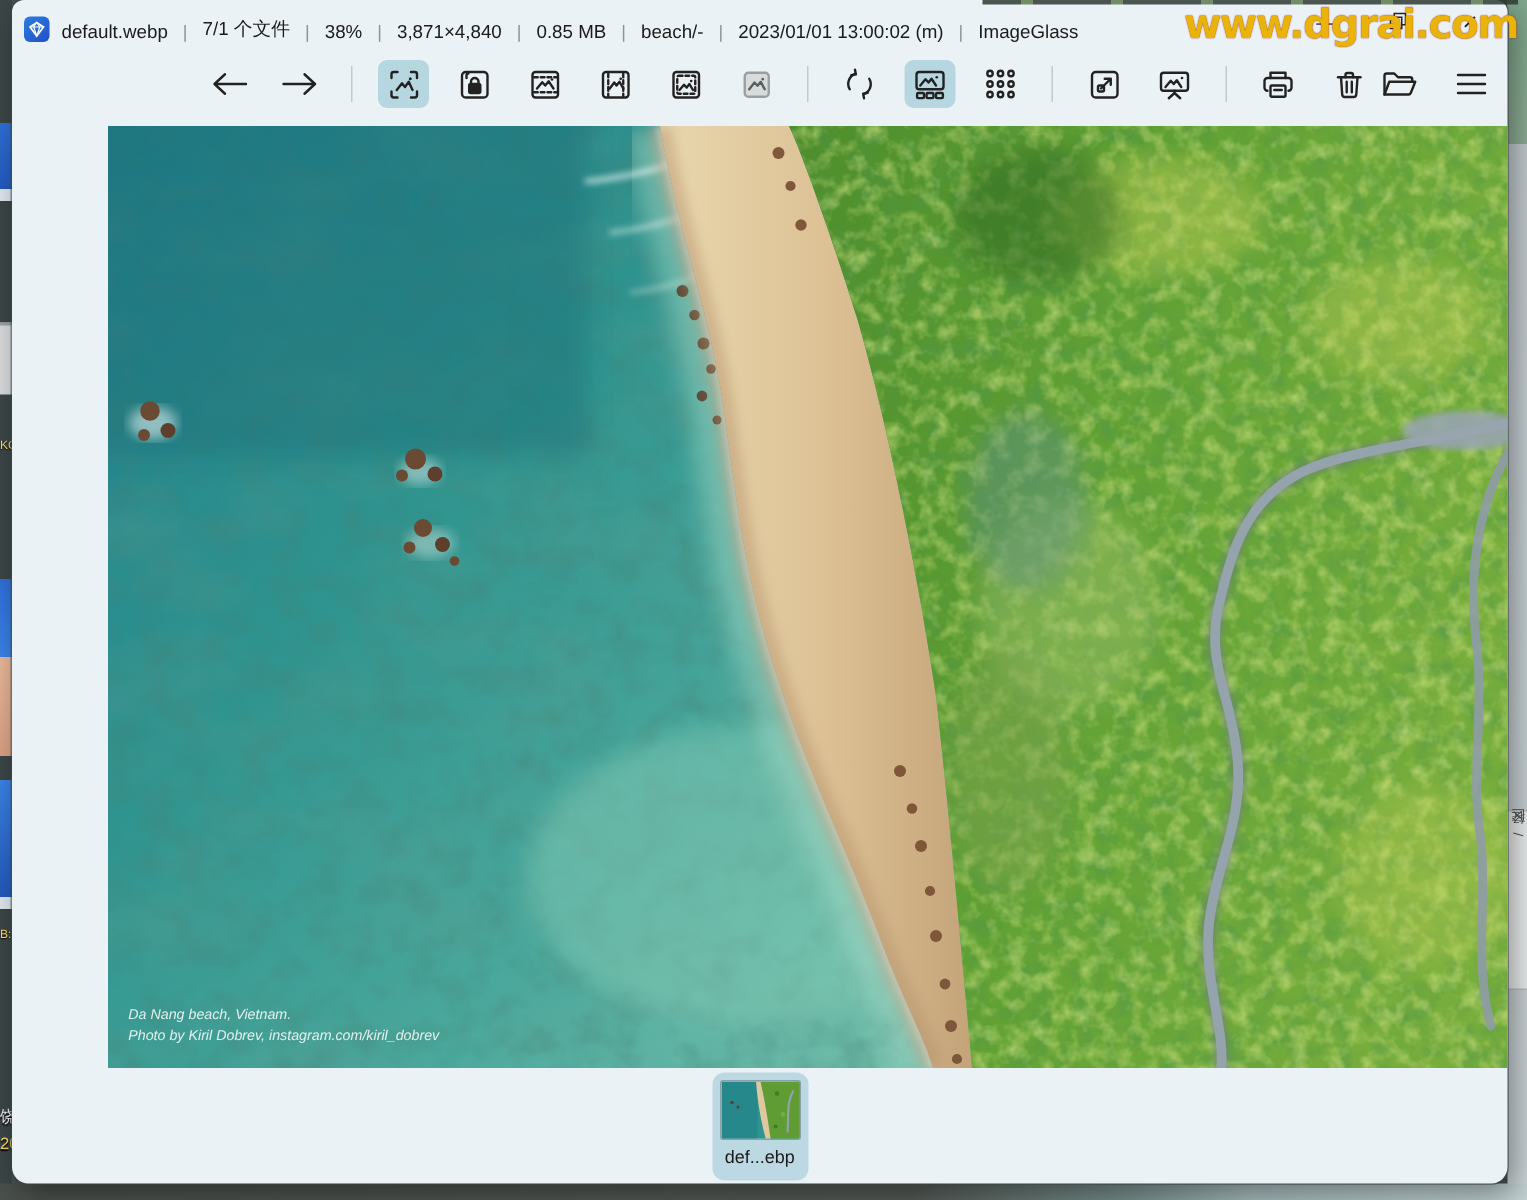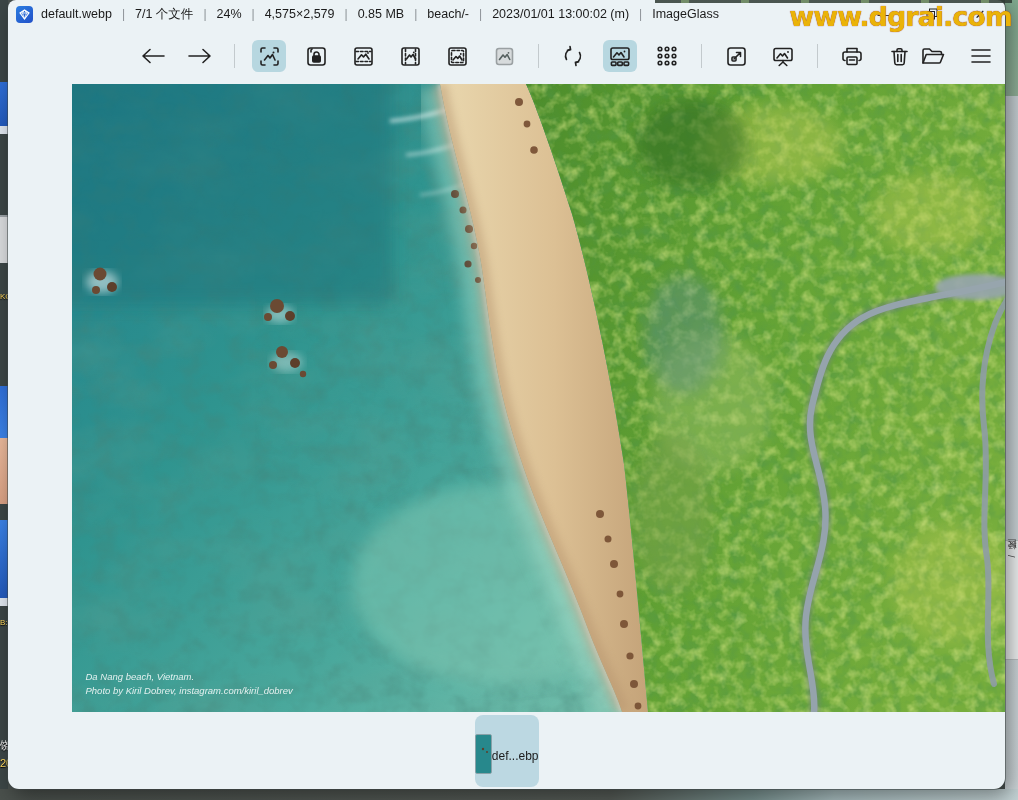--- a/index.html
+++ b/index.html
@@ -30,21 +30,21 @@
   .edge-bottom { position:absolute; left:0; bottom:0; width:1018px; height:11px; background:linear-gradient(90deg,#4a504c 0%,#545a55 60%,#78918f 74%,#a7bcbe 82%,#c3d2d4 100%); z-index:1; }
   .top-sliver { position:absolute; top:0; left:655px; width:357px; height:3px; z-index:6;
     background:repeating-linear-gradient(90deg,#2e3a33 0 26px,#5d7a4f 26px 34px,#2e3a33 34px 60px); opacity:.85; }
 
   
   .window { position:absolute; left:8px; top:0; width:997px; height:789px; background:#ebf2f5;
     border-radius:8px 8px 11px 11px; box-shadow:0 0 0 1px rgba(60,70,70,.55), 5px 7px 20px rgba(0,0,0,.4);
     z-index:2; overflow:hidden; display:flex; flex-direction:column; }
 
   
-  .titlebar { height:28px; display:flex; align-items:center; padding-left:8px; flex:0 0 auto; position:relative; }
+  .titlebar { height:28px; display:flex; align-items:flex-end; padding-left:8px; flex:0 0 auto; position:relative; }
   .app-icon { width:17px; height:17px; border-radius:4px; background:linear-gradient(140deg,#2a7de0,#2250c8); display:flex; align-items:center; justify-content:center; margin-right:8px; }
   .app-icon svg { display:block; }
   .tb-text { font-size:12.5px; color:#1b1b1b; white-space:nowrap; }
   .tb-sep { font-size:12px; color:#8c9296; margin:0 10px; }
   .win-controls { position:absolute; right:16px; top:0; height:28px; display:flex; align-items:center; gap:30px; }
   .win-btn { width:18px; height:18px; display:flex; align-items:center; justify-content:center; color:#222; font-size:13px; cursor:default; }
 
   
   .watermark { position:absolute; top:1px; right:6px; z-index:9; font-size:27px; font-weight:bold; letter-spacing:-1px; color:#eab308; font-family:"DejaVu Sans", sans-serif; text-shadow:0 0 1px #8b0e0e; pointer-events:none; }
 
@@ -59,21 +59,21 @@
   .icon-stroke { stroke:#222; fill:none; stroke-width:1.6; stroke-linecap:round; stroke-linejoin:round; }
 
   
   .viewer { position:relative; flex:0 0 auto; height:628px; display:flex; justify-content:center; }
   .photo-wrap { position:relative; width:870px; height:628px; }
   .photo-wrap svg.photo { display:block; width:942px; height:628px; }
   .caption { position:absolute; left:14px; bottom:14px; color:rgba(255,255,255,.85); font-style:italic; font-size:9.5px; line-height:14px; pointer-events:none; }
 
   
   .gallerybar { flex:1; display:flex; justify-content:center; align-items:flex-start; padding-top:3px; }
-  .thumb-item { width:64px; height:72px; background:#bcd8e2; border-radius:8px; display:flex; flex-direction:row; align-items:center; padding-top:5px; }
+  .thumb-item { width:64px; height:72px; background:#bcd8e2; border-radius:8px; display:flex; flex-direction:column; align-items:center; padding-top:5px; }
   .thumb-img { width:54px; height:40px; border:1px solid rgba(40,60,60,.35); border-radius:2px; overflow:hidden; }
   .thumb-img svg { display:block; }
   .thumb-label { font-size:12px; color:#1b1b1b; margin-top:4px; }
 </style>
 </head>
 <body>
 
 <div class="desktop">
 
   <div class="edge-left">
@@ -108,23 +108,23 @@
       <div class="app-icon">
         <svg width="11" height="11" viewBox="0 0 11 11">
           <path d="M1,4 L5.5,1 L10,4 L5.5,10 Z" fill="none" stroke="#fff" stroke-width="1.2"></path>
           <path d="M1,4 H10 M5.5,1 L3.5,4 L5.5,10 L7.5,4 Z" fill="none" stroke="#fff" stroke-width="0.8"></path>
         </svg>
       </div>
       <span class="tb-text">default.webp</span>
       <span class="tb-sep">|</span>
       <span class="tb-text">7/1 个文件</span>
       <span class="tb-sep">|</span>
-      <span class="tb-text">24%</span>
-      <span class="tb-sep">|</span>
-      <span class="tb-text">4,575×2,579</span>
+      <span class="tb-text">38%</span>
+      <span class="tb-sep">|</span>
+      <span class="tb-text">3,871×4,840</span>
       <span class="tb-sep">|</span>
       <span class="tb-text">0.85 MB</span>
       <span class="tb-sep">|</span>
       <span class="tb-text">beach/-</span>
       <span class="tb-sep">|</span>
       <span class="tb-text">2023/01/01 13:00:02 (m)</span>
       <span class="tb-sep">|</span>
       <span class="tb-text">ImageGlass</span>
 
       <div class="win-controls">

